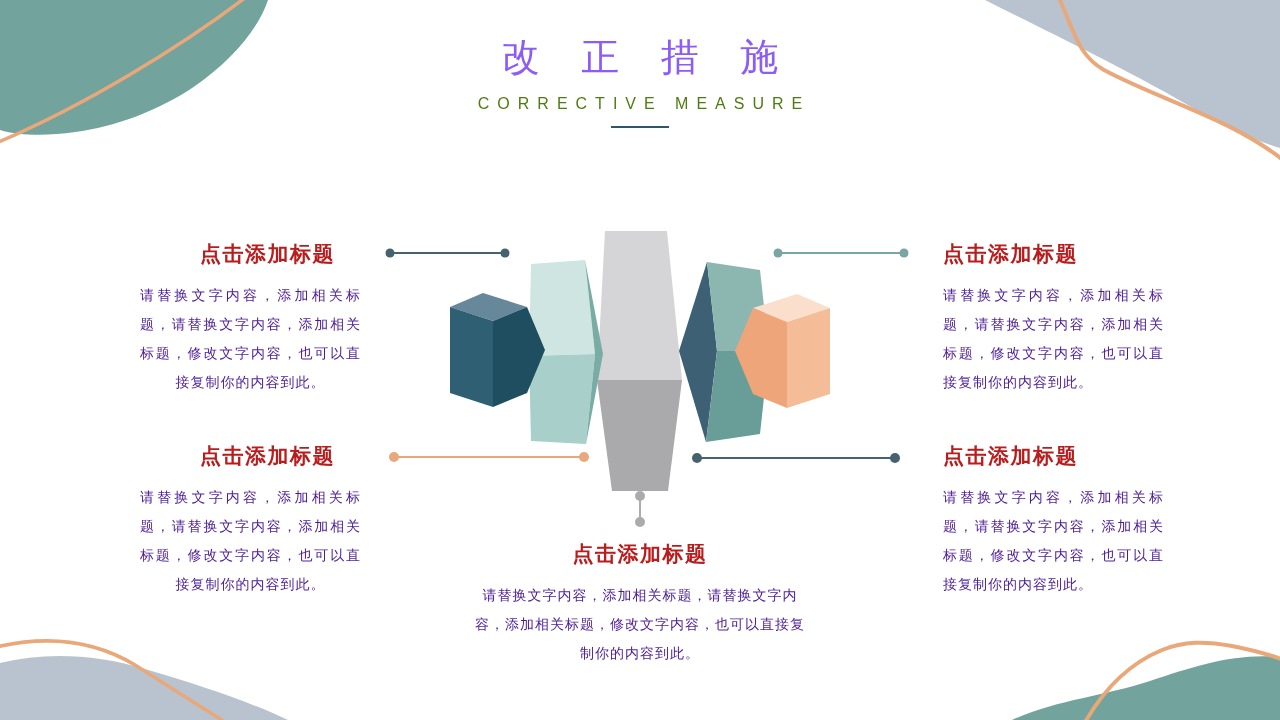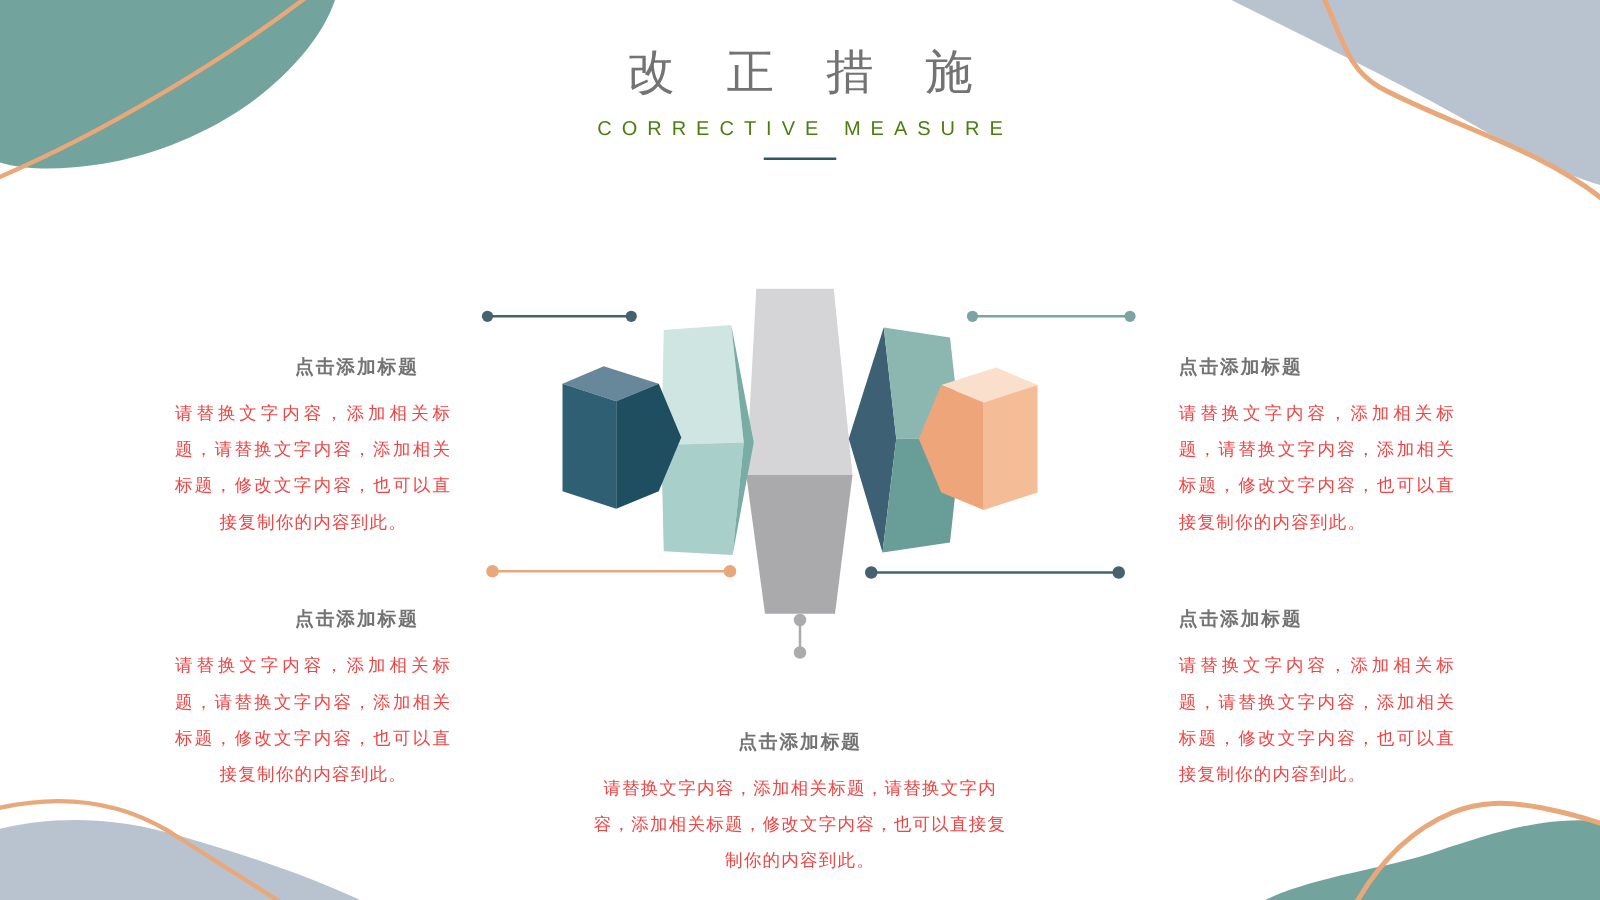--- a/index.html
+++ b/index.html
@@ -7,37 +7,37 @@
     position:relative; width:1280px; height:720px; margin:0 auto;
     background:#ffffff; overflow:hidden;
     font-family:"Liberation Sans","DejaVu Sans",sans-serif;
   }
   svg.decor-layer { position:absolute; left:0; top:0; width:1280px; height:720px; display:block; }
 
   
   .header { position:absolute; top:32px; left:0; width:100%; text-align:center; }
   .title {
     font-family:"Liberation Serif","DejaVu Serif",serif;
-    font-size:38px; letter-spacing:16px; color:#737373; font-weight:500;
+    font-size:38px; letter-spacing:16px; color:#8b5cf6; font-weight:500;
     white-space:nowrap; padding-left:16px;
   }
   .subtitle {
     margin-top:12px; font-size:16px; letter-spacing:8px; color:#4d7c0f;
     white-space:nowrap; padding-left:8px;
   }
   .divider { width:58px; height:2px; background:#2F5566; margin:13px auto 0; }
 
   
   .callout { position:absolute; }
   .callout .h {
     font-family:"Liberation Serif","DejaVu Serif",serif;
-    font-size:15px; font-weight:bold; letter-spacing:1.5px; color:#737373;margin-top:44px;
+    font-size:21px; font-weight:bold; letter-spacing:1.5px; color:#b91c1c;
   }
   .callout .b {
-    margin-top:13px; font-size:14px; line-height:29px; letter-spacing:1px; color:#ef4444;
+    margin-top:13px; font-size:14px; line-height:29px; letter-spacing:1px; color:#4c1d95;
   }
   .pos-tl { left:140px; top:240px; width:221px; }
   .pos-bl { left:140px; top:442px; width:221px; }
   .pos-tr { left:943px; top:240px; width:221px; }
   .pos-br { left:943px; top:442px; width:221px; }
   .pos-bc { left:472px; top:540px; width:336px; }
 
   .align-right-col .h { text-align:right; padding-right:26px; }
   .align-right-col .b { text-align:justify; text-align-last:center; }
   .align-left-col  .h { text-align:left; }

